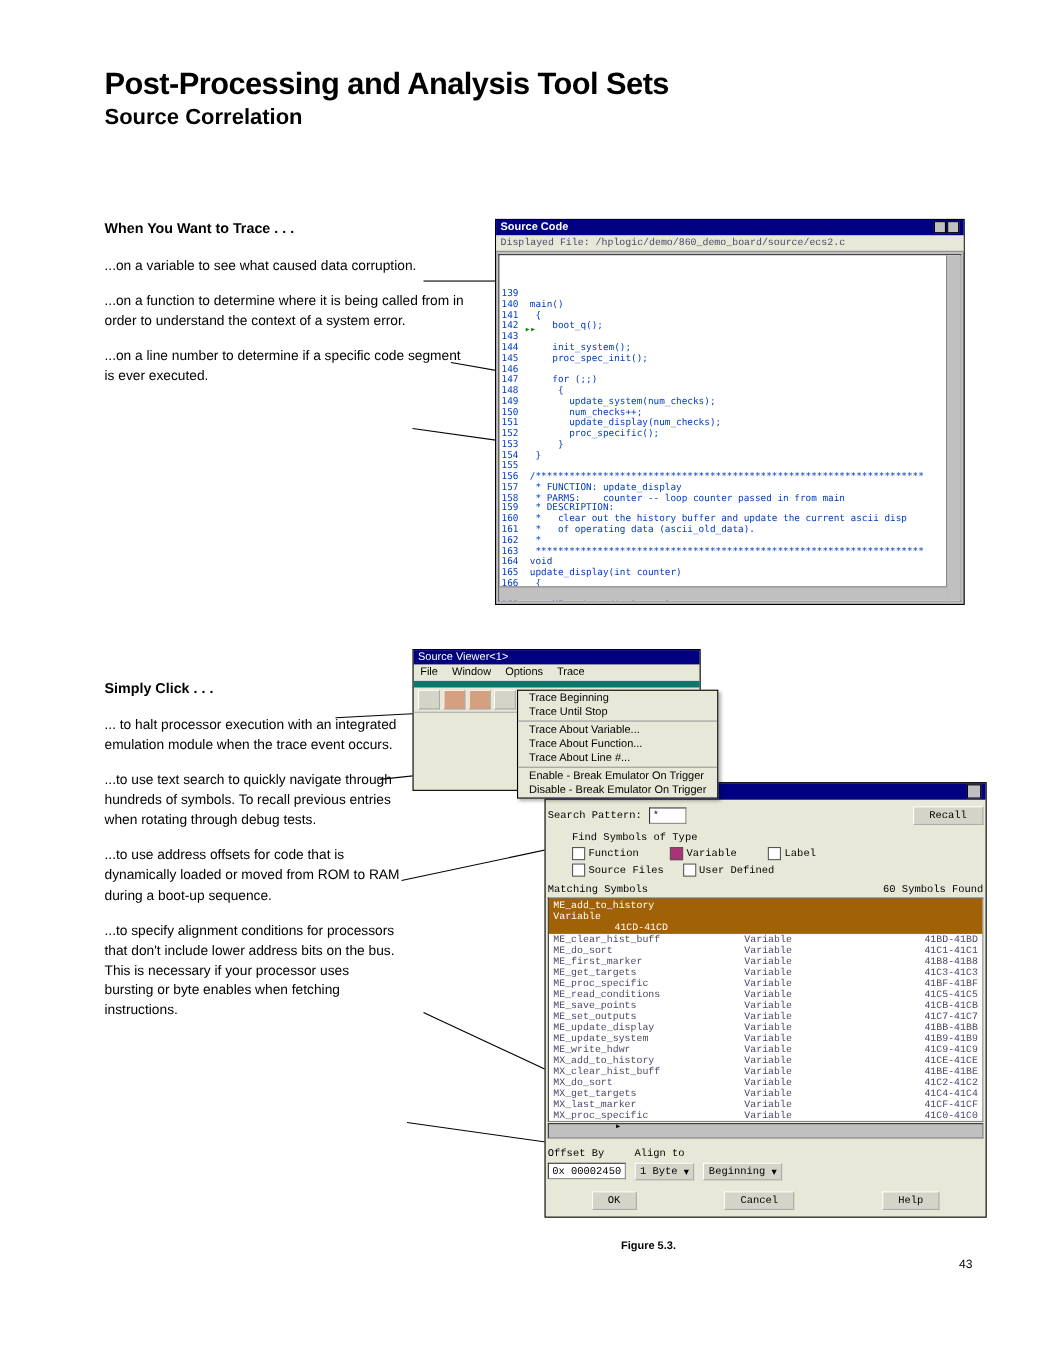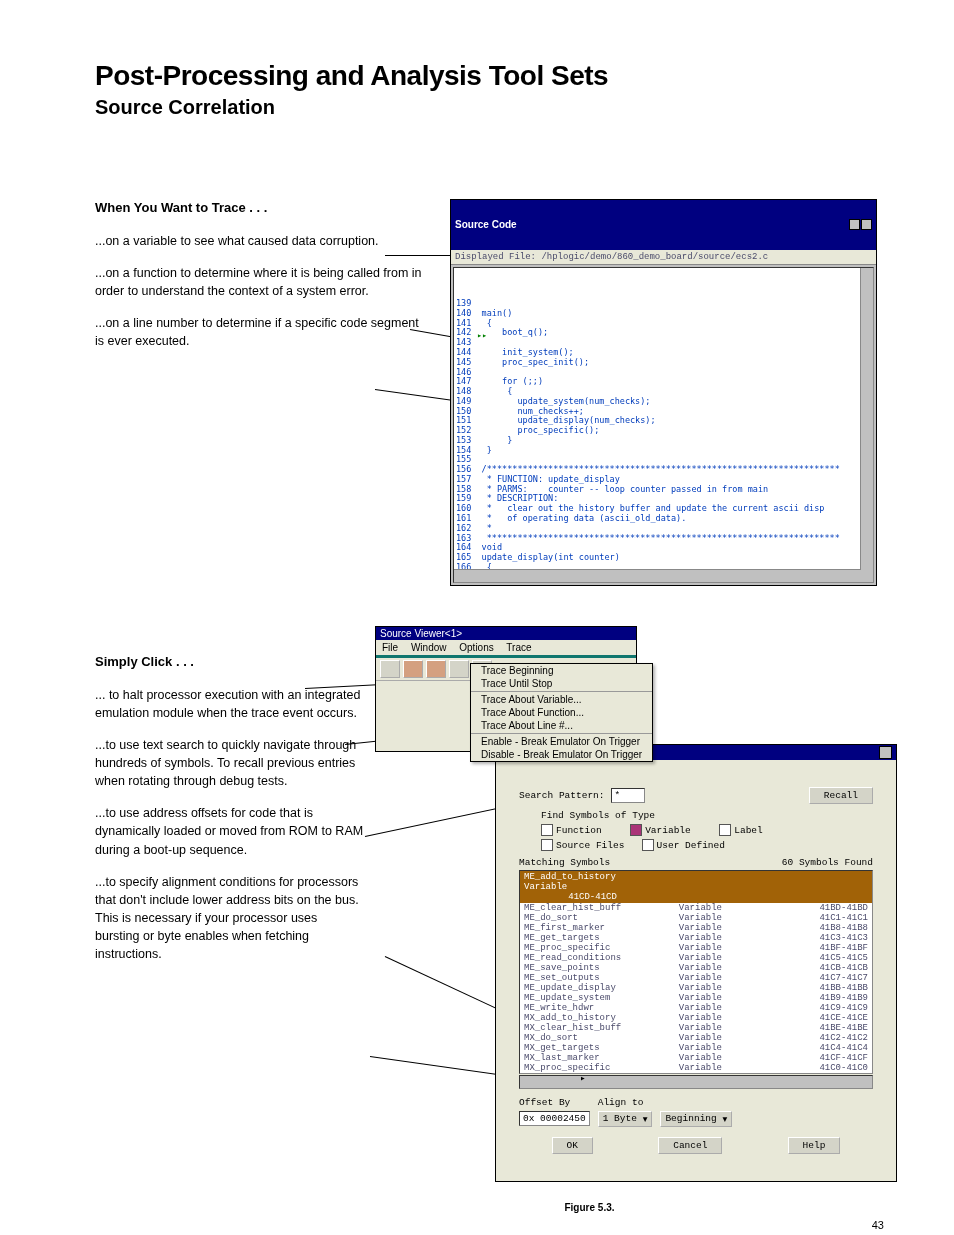--- a/index.html
+++ b/index.html
@@ -52,21 +52,21 @@
   .win {
     border: 1px solid #000;
     background: #c0c0c0;
     font-family: "Courier New", monospace;
     font-size: 8.5px;
     line-height: 1.15;
   }
   .win-titlebar {
     background: linear-gradient(#000080, #000080);
     color: #fff;
-    padding: 19px 4px;
+    padding: 1px 4px;
     font-family: Arial, sans-serif;
     font-size: 10px;
     font-weight: bold;
     display: flex;
     justify-content: space-between;
     align-items: center;
   }
   .win-titlebar .wbtns {
     display: flex;
     gap: 1px;
@@ -123,21 +123,21 @@
   }
   .menu-win .mw-title {
     background:#000080;
     color:#fff;
     padding:1px 4px;
     font-weight:normal;
     font-size:10px;
   }
   .menu-win .mw-menubar {
     padding:2px 6px;
-    border-bottom:3px solid #0f766e;
+    border-bottom:6px solid #0f766e;
   }
   .menu-win .mw-menubar span { margin-right:10px; }
   .menu-win .mw-toolbar {
     padding:2px 4px;
     display:flex; gap:3px;
     border-bottom:1px solid #aaa;
   }
   .tbtn {
     width:18px; height:16px;
     background:#d4d4c8;
@@ -180,21 +180,21 @@
     background:#e8e8d8;
     font-family:"Courier New", monospace;
     font-size:9.5px;
   }
   .sym-win .sw-title {
     background:#000080; color:#fff; padding:1px 4px;
     font-family:Arial; font-size:10px; font-weight:bold;
     display:flex; justify-content:space-between;
   }
   .sym-win .sw-body {
-    padding:23px;
+    padding:2px;
   }
   .sym-row { margin:4px 0; display:flex; align-items:center; gap:6px; }
   .sym-label { font-family:"Courier New"; }
   .sym-input {
     background:#fff; border:1px inset #888; padding:1px 3px;
     font-family:"Courier New"; font-size:9.5px;
   }
   .sym-btn {
     background:#d4d4c8; border:1px outset #fff;
     padding:2px 14px;

